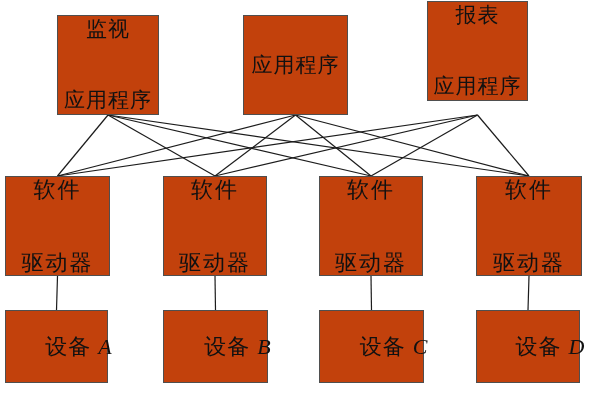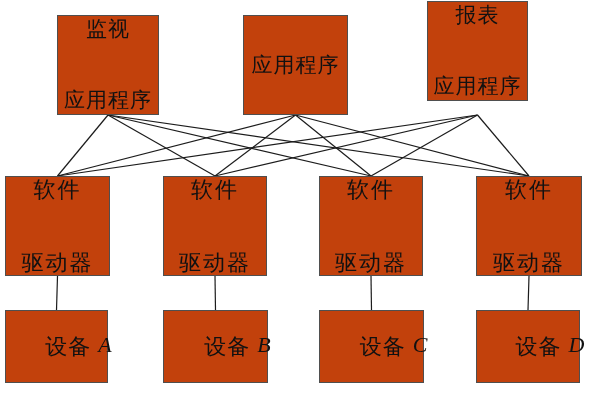--- a/index.html
+++ b/index.html
@@ -47,21 +47,21 @@
     font-size: 22px;
     line-height: 33px;
     white-space: nowrap;
     letter-spacing: 2px;
   }
   .device-box {
     font-size: 22px;
   }
   .device-box .label-row {
     display: flex;
-    align-items: flex-start;
+    align-items: center;
     white-space: nowrap;
     letter-spacing: 1px;
     margin-left: 44px;
   }
   .device-letter {
     font-style: italic;
     margin-left: 7px;
     letter-spacing: 0;
   }
 

